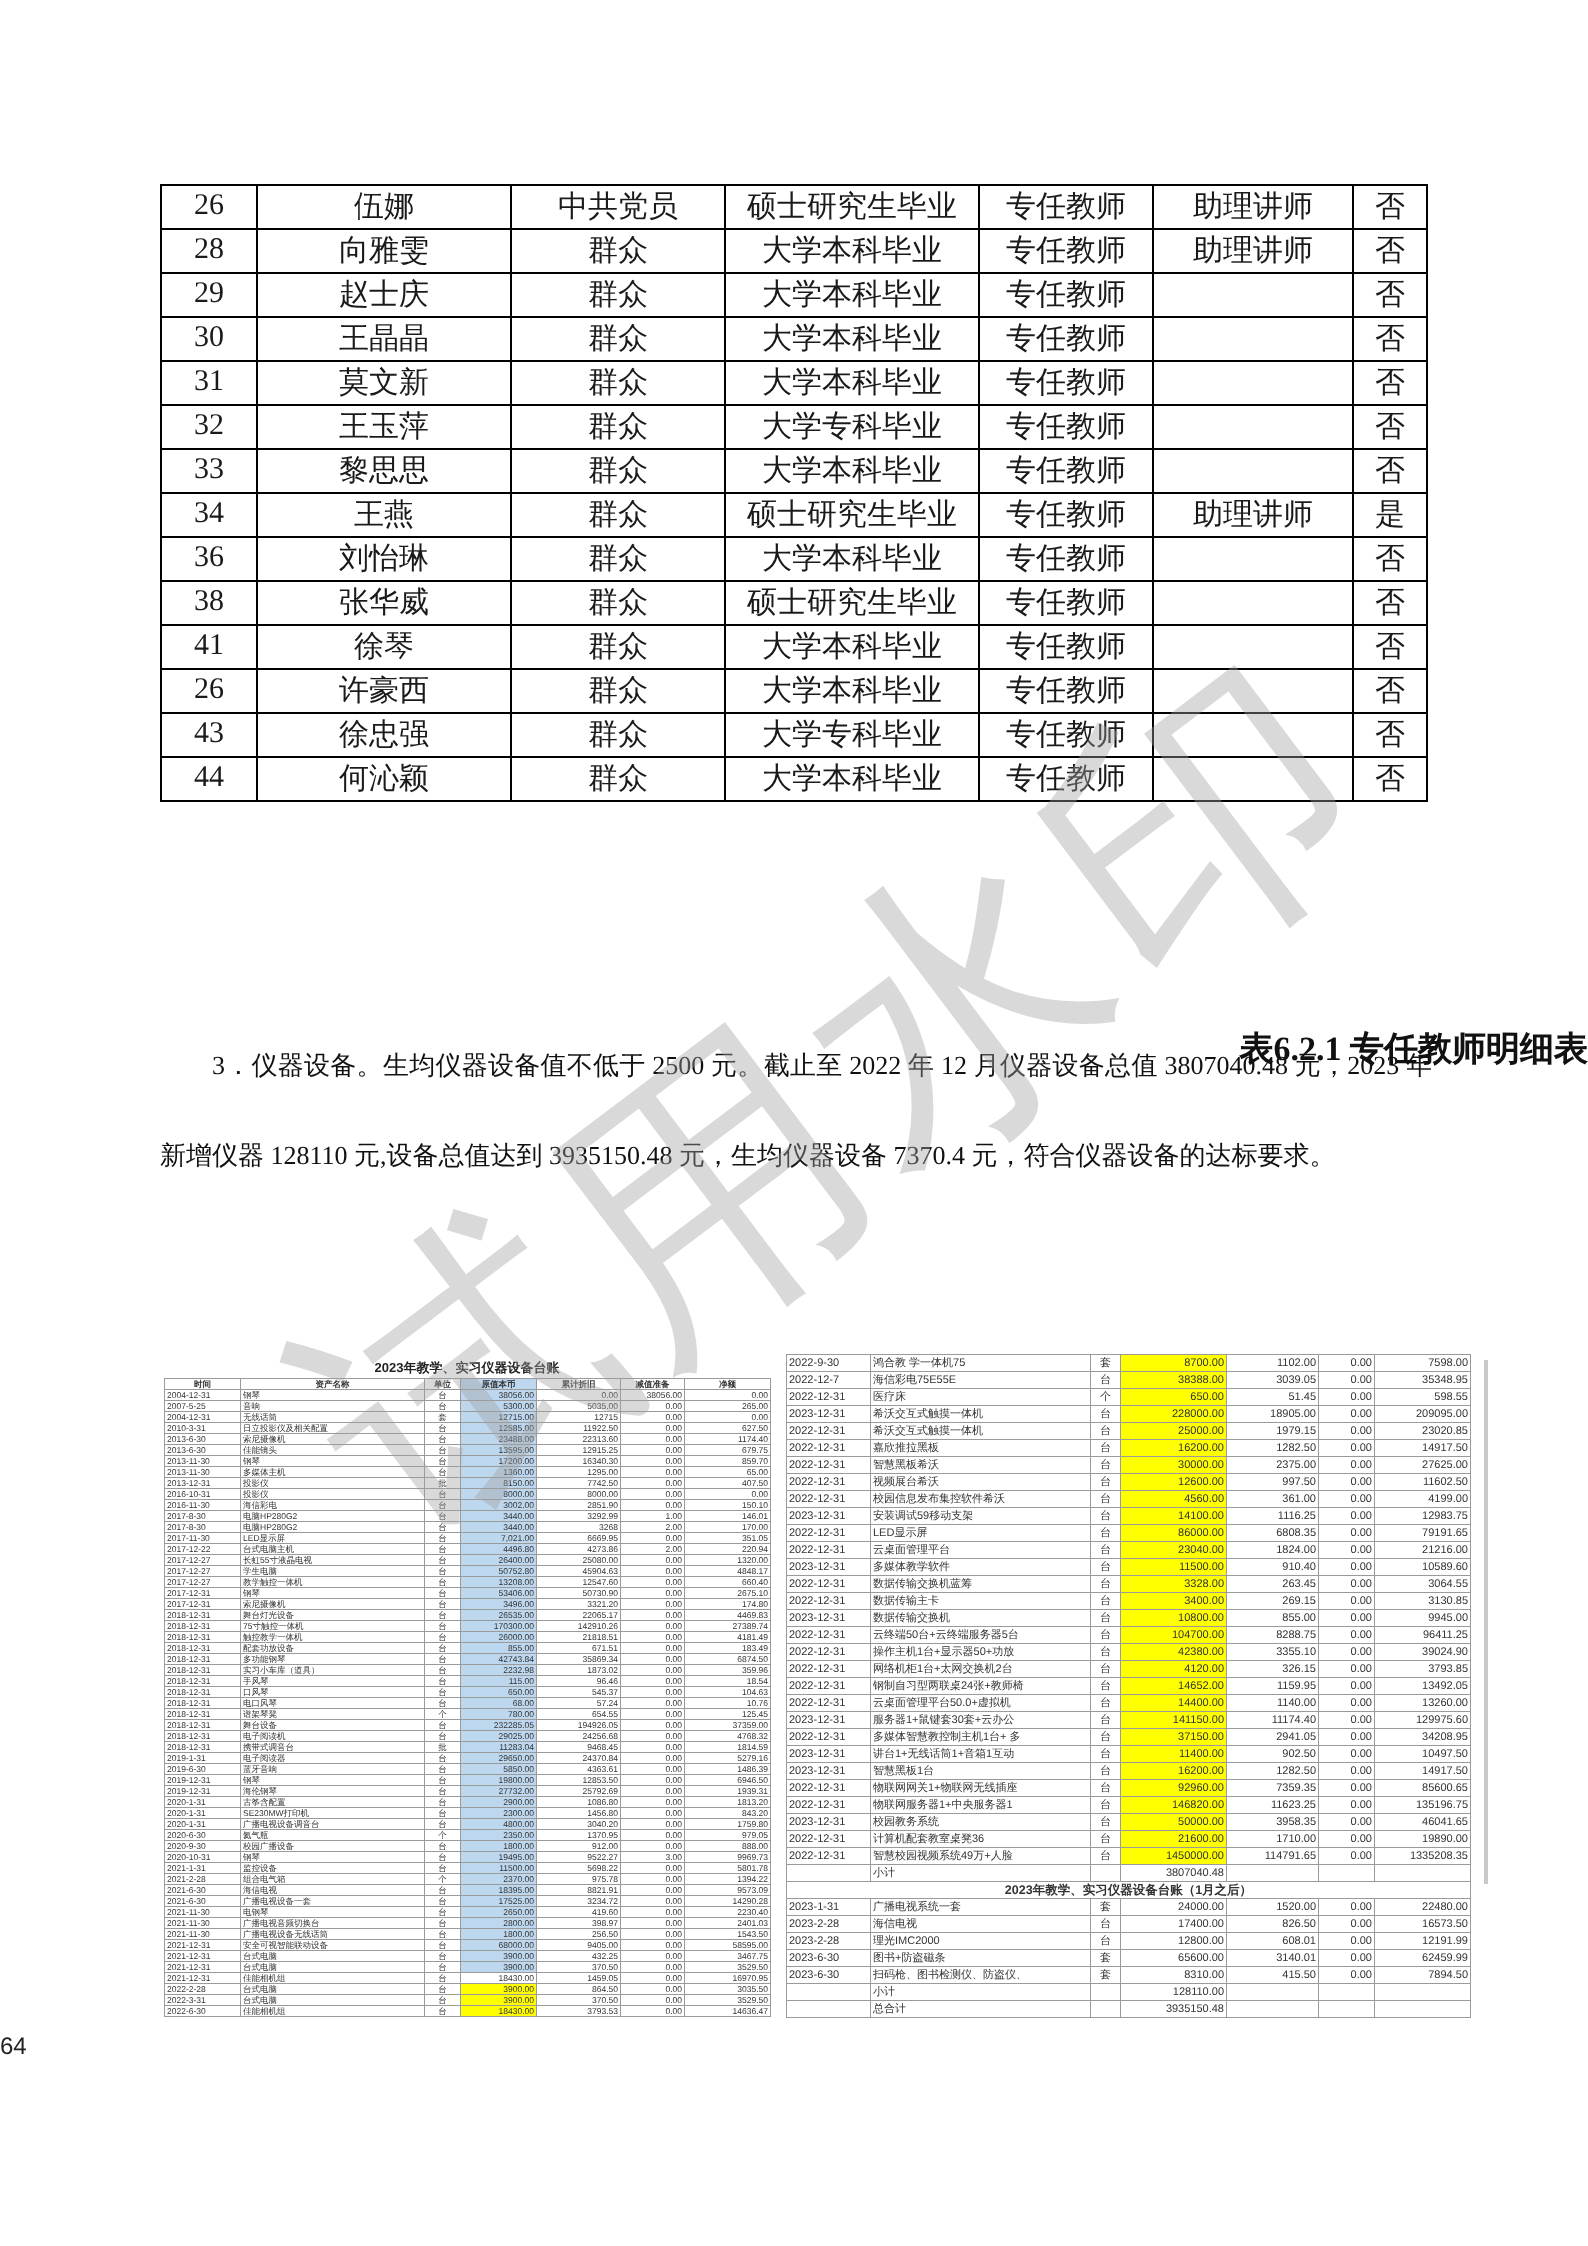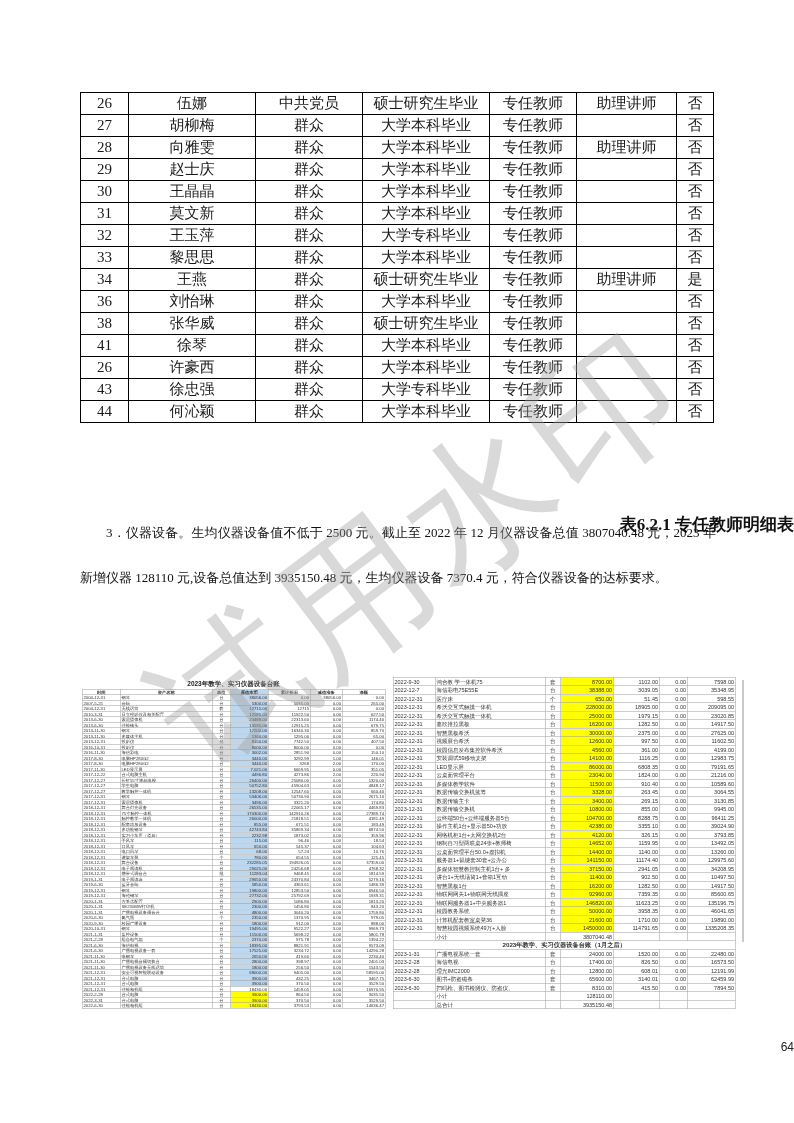--- a/index.html
+++ b/index.html
@@ -37,21 +37,21 @@
   .y{background:#ffff00;}
   .sec-hdr{text-align:center;font-weight:bold;font-size:12.5px;height:20px;line-height:20px;color:#111;}
   .sub-label{text-align:left;}
   .strip{position:absolute;left:742px;top:680px;width:2px;height:262px;background:#c9c9c9;}
 
   
   .watermark{position:absolute;left:80px;top:330px;width:680px;height:440px;z-index:9;
              display:flex;align-items:center;justify-content:center;pointer-events:none;
              transform:rotate(-37deg);font-size:148px;letter-spacing:6px;
              color:rgba(160,160,160,0.40);font-family:"Liberation Serif",serif;white-space:nowrap;}
-  .pageno{position:absolute;left:0;top:1040px;width:100%;text-align:right;font-size:12px;
+  .pageno{position:absolute;left:0;top:1016px;width:100%;text-align:left;font-size:12px;
           font-family:"Liberation Sans","DejaVu Sans",sans-serif;color:#222;}
 </style>
 </head>
 <body>
 
 <div id="page">
 
   <div class="watermark">试用水印</div>
 
   <table class="teacher-table">
@@ -69,29 +69,20 @@
         <tr>
           <td>26</td>
           <td>伍娜</td>
           <td>中共党员</td>
           <td>硕士研究生毕业</td>
           <td>专任教师</td>
           <td>助理讲师</td>
           <td>否</td>
         </tr>
 
-        <tr>
-          <td>27</td>
-          <td>胡柳梅</td>
-          <td>群众</td>
-          <td>大学本科毕业</td>
-          <td>专任教师</td>
-          <td></td>
-          <td>否</td>
-        </tr>
 
         <tr>
           <td>28</td>
           <td>向雅雯</td>
           <td>群众</td>
           <td>大学本科毕业</td>
           <td>专任教师</td>
           <td>助理讲师</td>
           <td>否</td>
         </tr>

